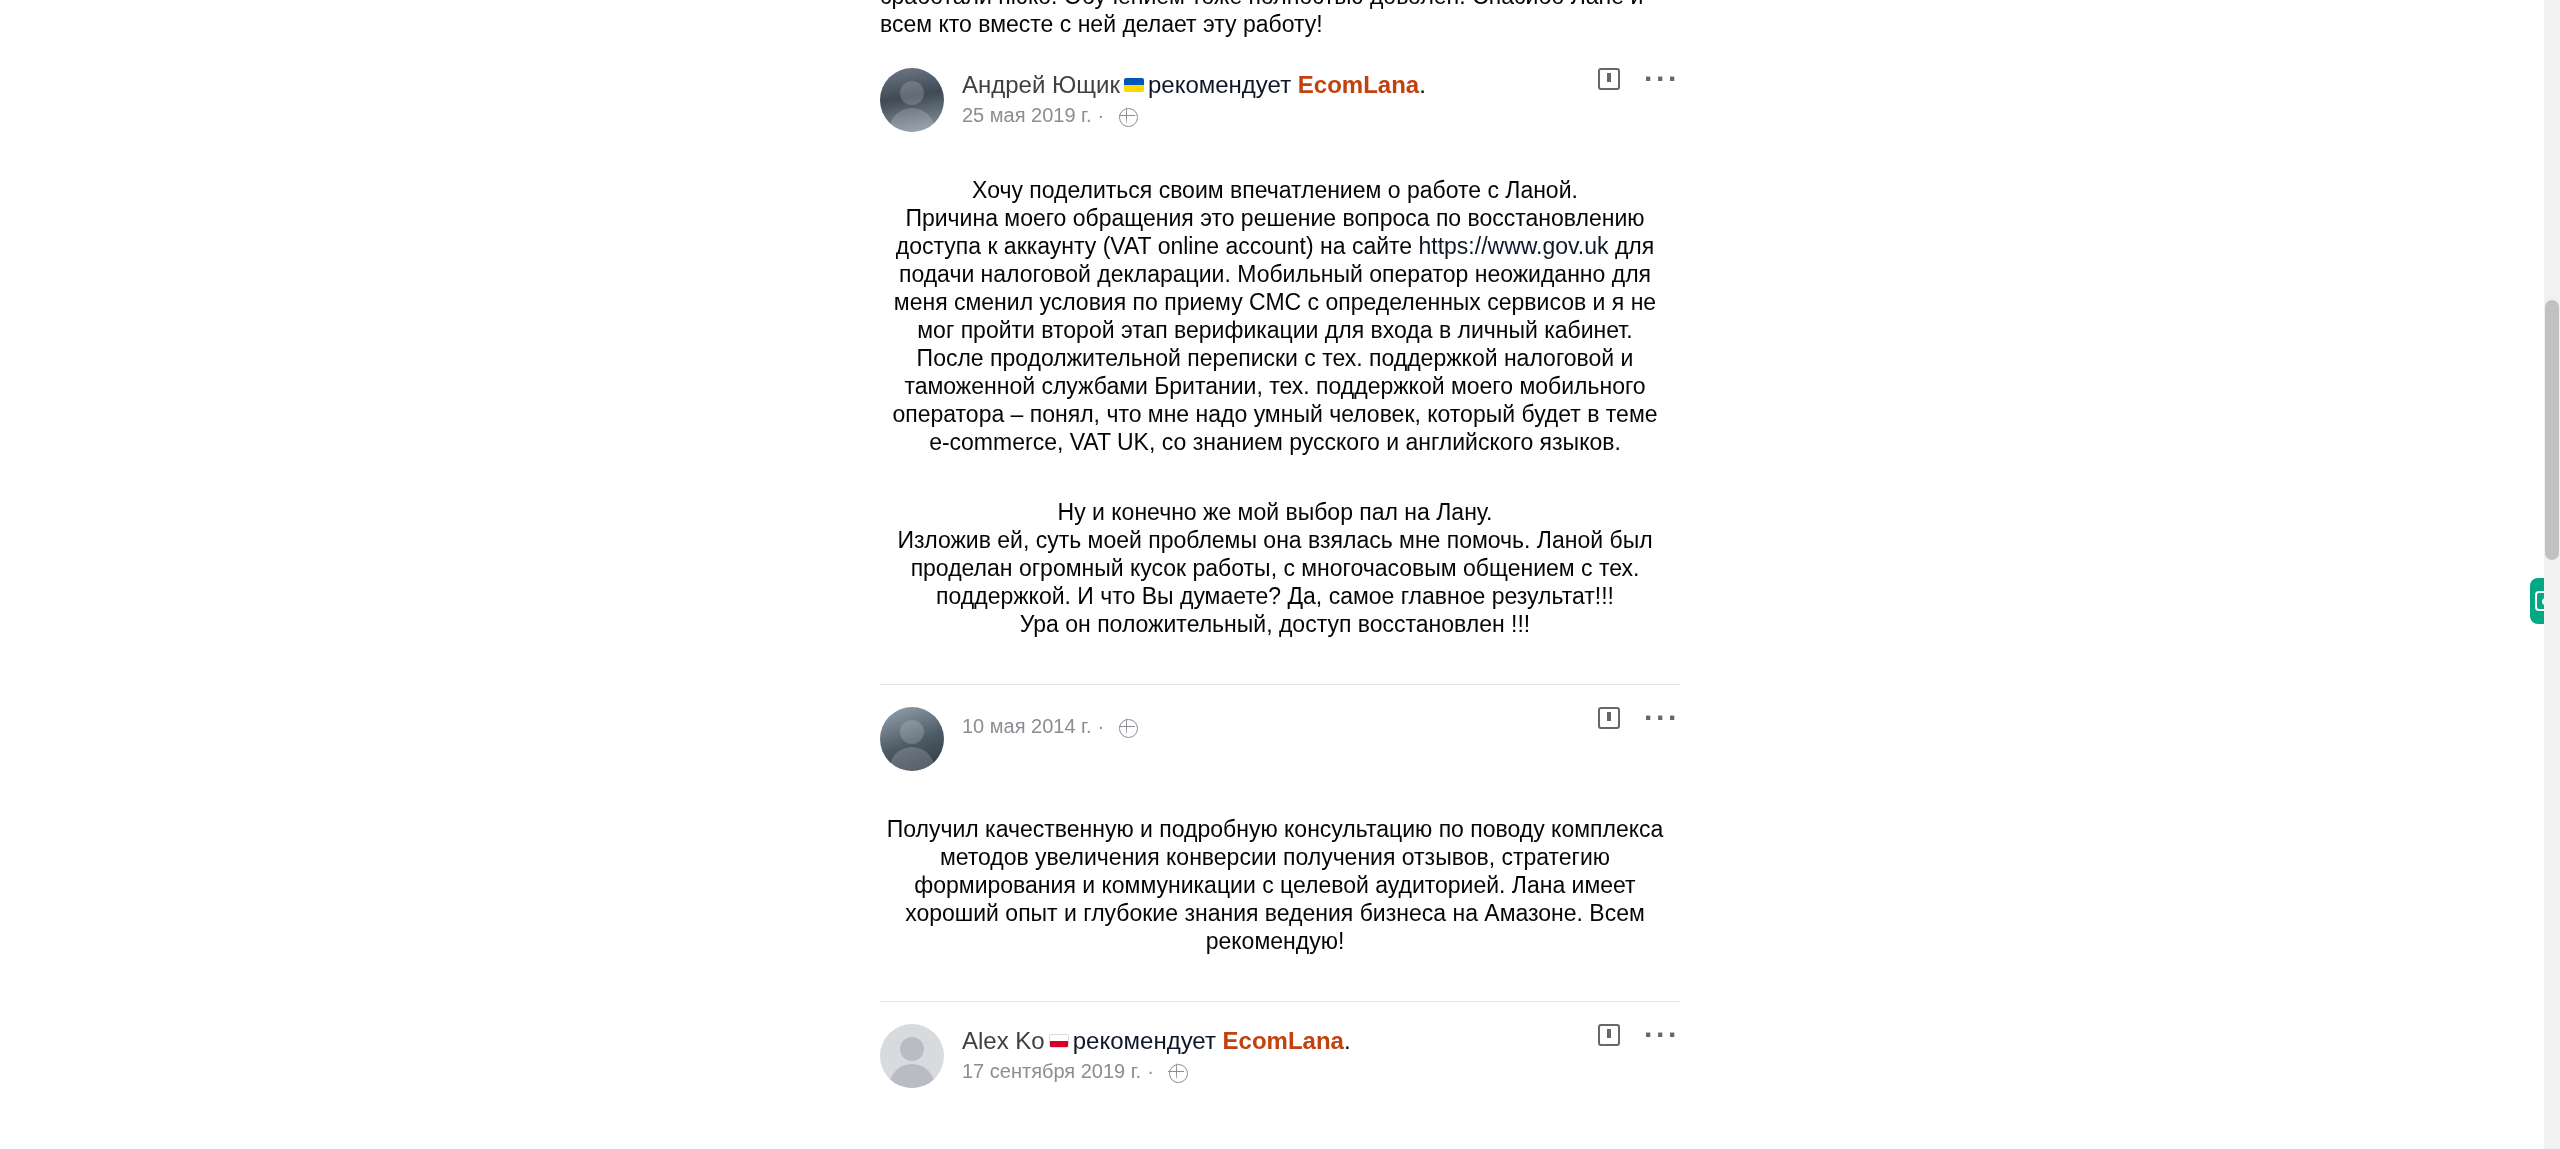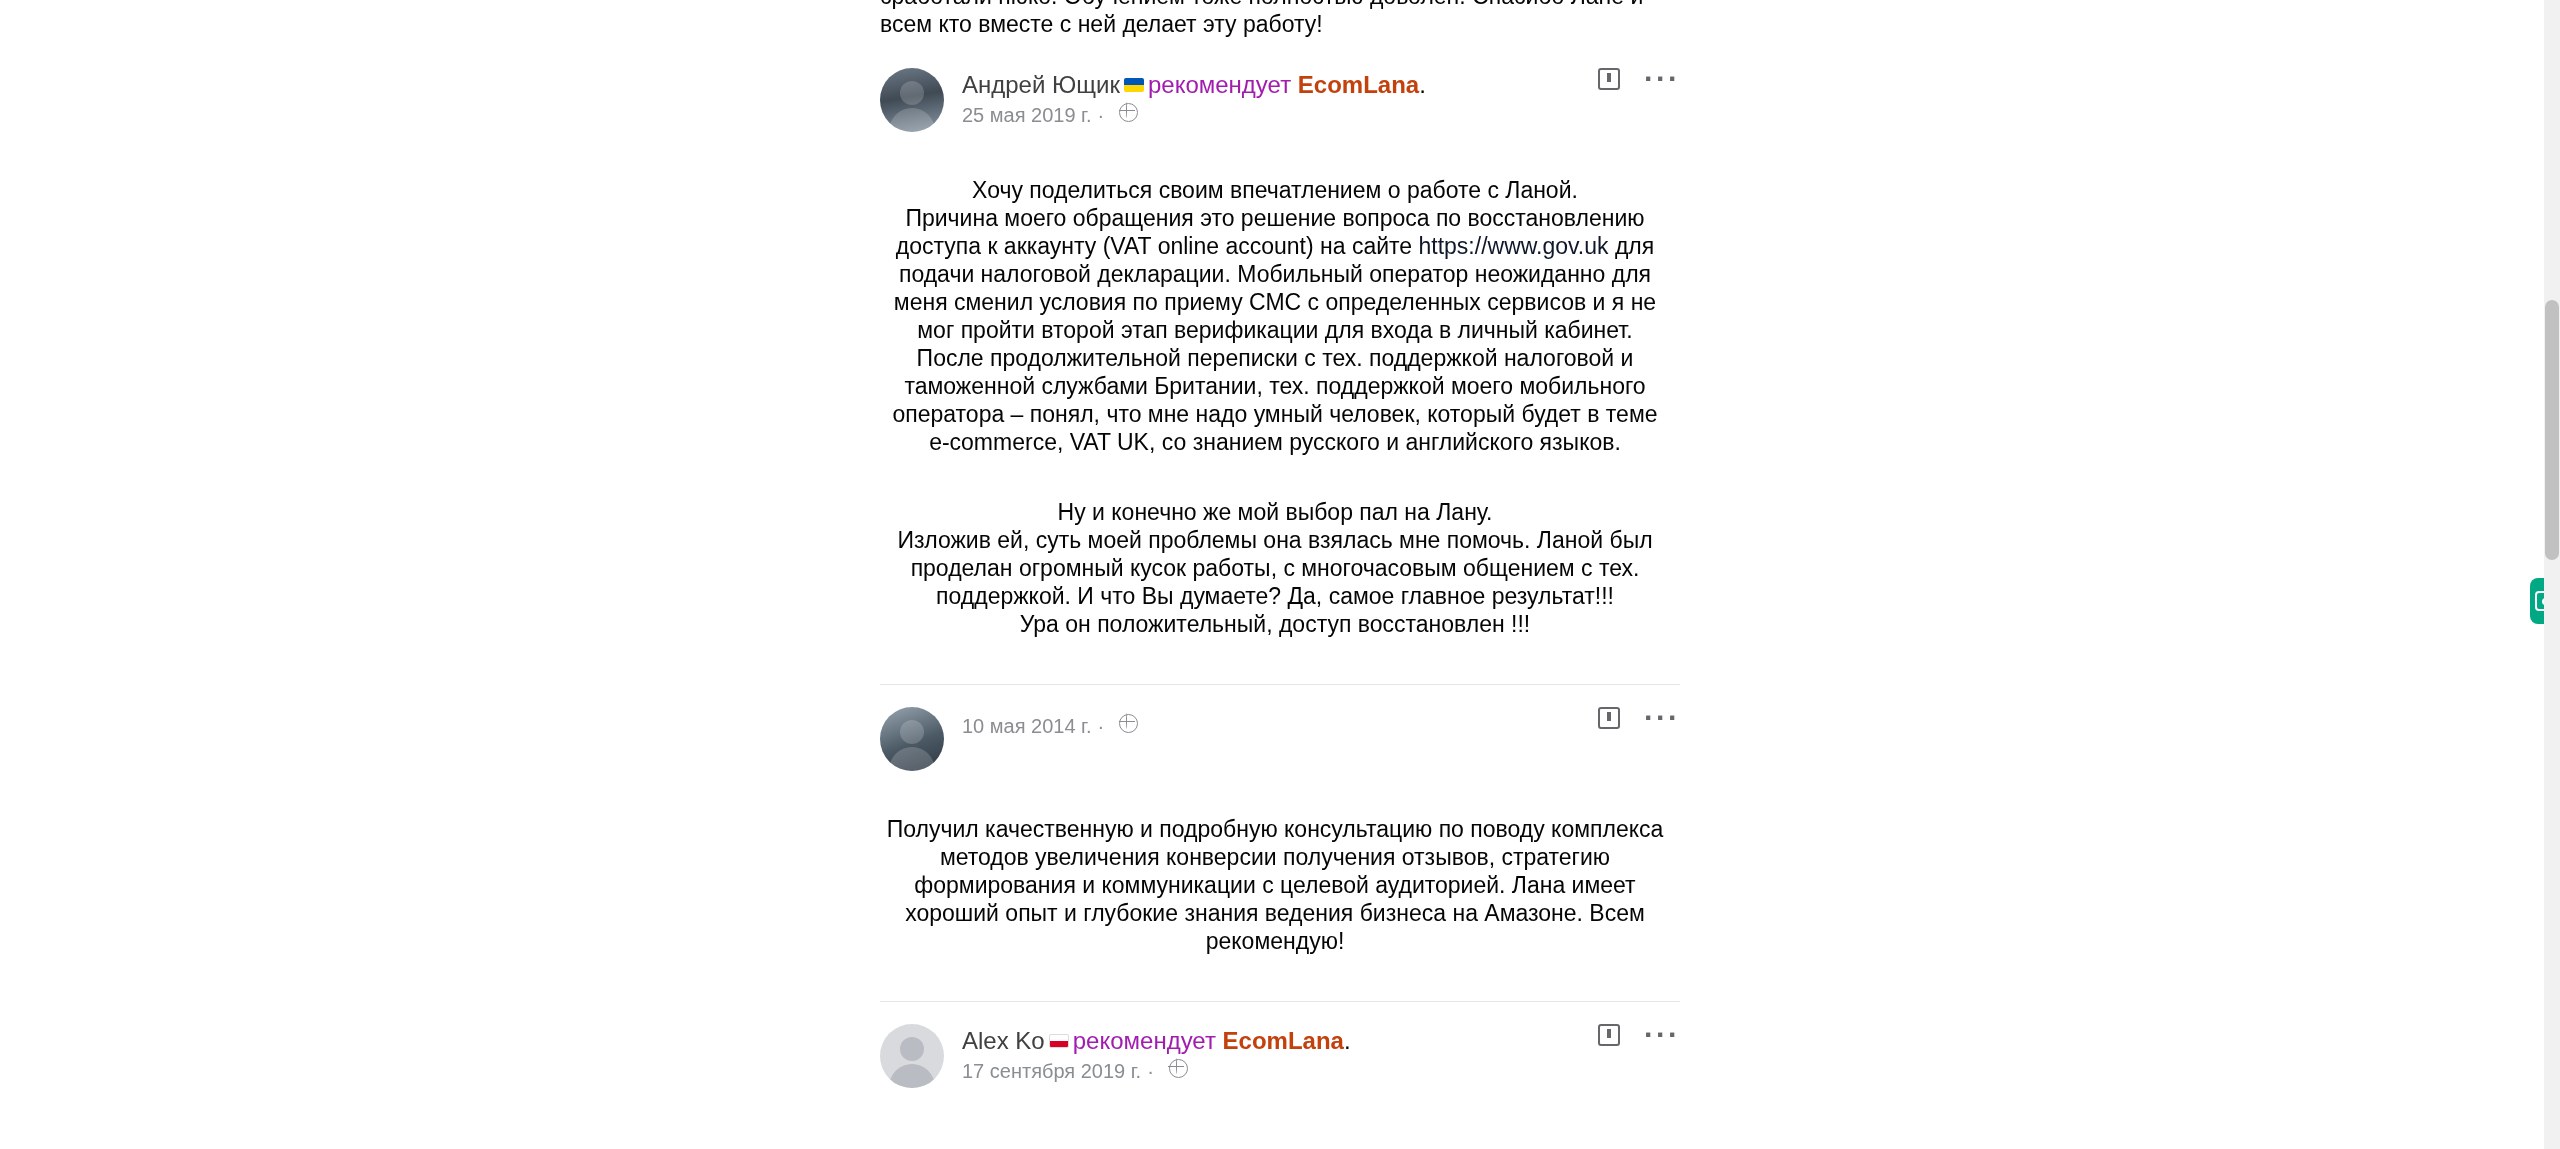--- a/index.html
+++ b/index.html
@@ -90,30 +90,30 @@
     display: inline-block;
     width: 20px; height: 14px;
     background: #d80027;
     vertical-align: middle;
     margin: 0 4px 3px 4px;
     position: relative;
     border-radius: 2px;
   }
   .flag.ua { background: linear-gradient(#0057b7 50%, #ffd700 50%); }
   .flag.pl { background: linear-gradient(#ffffff 50%, #d80027 50%); border: 1px solid #dcdcdc; }
-  .rec-text { color: #a21caf; }
+  .rec-text { color: #0f172a; }
   .rec-link { color: #c2410c; font-weight: bold; cursor: pointer; }
 
   .date-line {
     font-size: 20px;
     line-height: 24px;
     color: #8a8d91;
     margin-top: 4px;
     display: flex;
-    align-items: flex-start;
+    align-items: flex-end;
   }
   .globe {
     display: inline-block;
     width: 19px; height: 19px;
     border-radius: 50%;
     border: 1.6px solid #8a8d91;
     margin-left: 9px;
     position: relative;
   }
   .globe::before {

